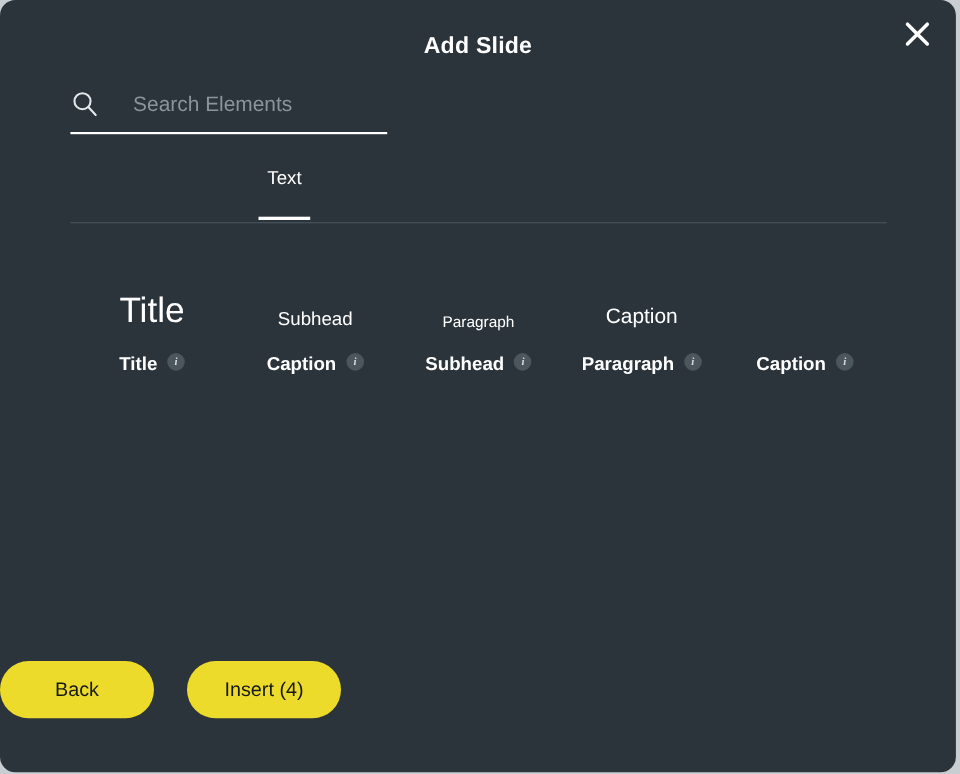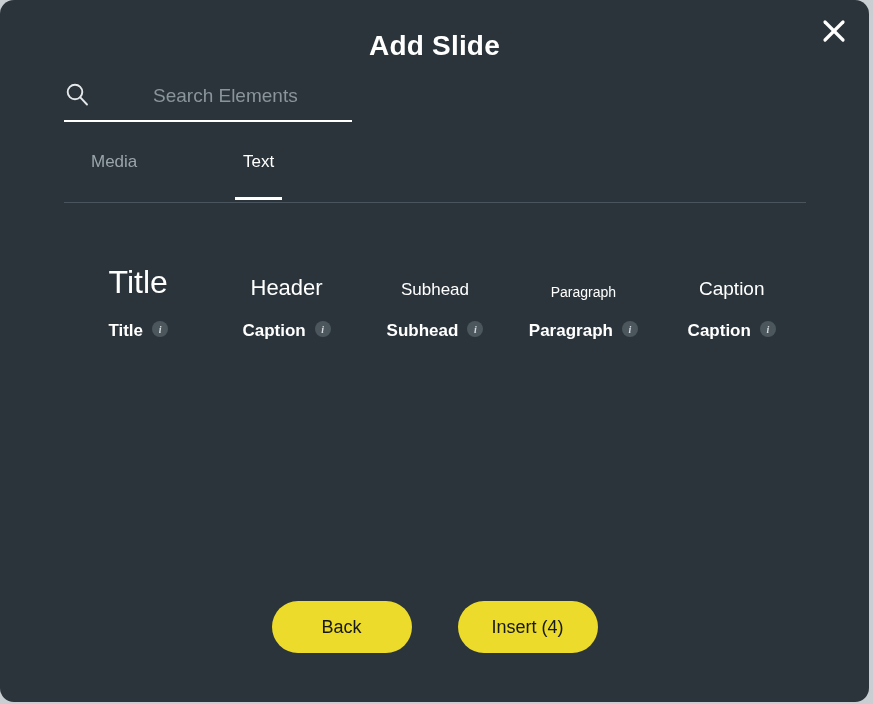--- a/index.html
+++ b/index.html
@@ -25,21 +25,21 @@
     overflow: hidden;
   }
 
   
   .modal-title {
     position: absolute;
     left: 0;
     top: 30px;
     width: 869px;
     text-align: center;
-    font-size: 28px;
+    font-size: 21px;
     font-weight: bold;
     color: #ffffff;
     letter-spacing: 0.2px;
   }
 
   .close-button {
     position: absolute;
     right: 16px;
     top: 12px;
     width: 38px;
@@ -73,21 +73,20 @@
     left: 55px;
     top: 0px;
     width: 230px;
     height: 42px;
     background: transparent;
     border: none;
     outline: none;
     color: #ffffff;
     font-size: 19px;
     font-family: "Liberation Sans", sans-serif;
-    margin-left: 32px;
   }
   .search-input::placeholder {
     color: #8a949b;
     opacity: 1;
   }
 
   
   .tabs {
     position: absolute;
     left: 64px;
@@ -165,22 +164,22 @@
     font-family: "Liberation Serif", serif;
   }
 
   
   .footer {
     position: absolute;
     left: 0;
     top: 601px;
     width: 869px;
     display: flex;
-    justify-content: center;
-    gap: 46px;
+    justify-content: flex-start;
+    gap: 30px;
   }
   .pill-button {
     height: 52px;
     border: none;
     border-radius: 26px;
     background: #ecdb2a;
     color: #16181a;
     font-size: 18px;
     font-family: "Liberation Sans", sans-serif;
     cursor: pointer;
@@ -208,38 +207,32 @@
     <span class="search-icon">
       <svg width="26" height="26" viewBox="0 0 26 26">
         <circle cx="11" cy="11" r="7.3" fill="none" stroke="#e4e8ea" stroke-width="1.9"></circle>
         <line x1="16.3" y1="16.3" x2="23" y2="23.5" stroke="#e4e8ea" stroke-width="1.9" stroke-linecap="round"></line>
       </svg>
     </span>
     <input class="search-input" type="text" placeholder="Search Elements" style="">
   </div>
 
   <div class="tabs">
-    <div class="tab" id="tab-media">
-      <span>Media</span>
-    </div>
     <div class="tab active" id="tab-text">
       <span>Text</span>
     </div>
   </div>
 
   <div class="grid">
 
     <div class="grid-row previews">
       <div class="cell">
         <span class="preview-text" style="font-size:32px;">Title</span>
       </div>
       <div class="cell">
-        <span class="preview-text" style="font-size:22px;">Header</span>
-      </div>
-      <div class="cell">
         <span class="preview-text" style="font-size:17px;">Subhead</span>
       </div>
       <div class="cell">
         <span class="preview-text" style="font-size:14px;">Paragraph</span>
       </div>
       <div class="cell">
         <span class="preview-text" style="font-size:19px;">Caption</span>
       </div>
     </div>
 

